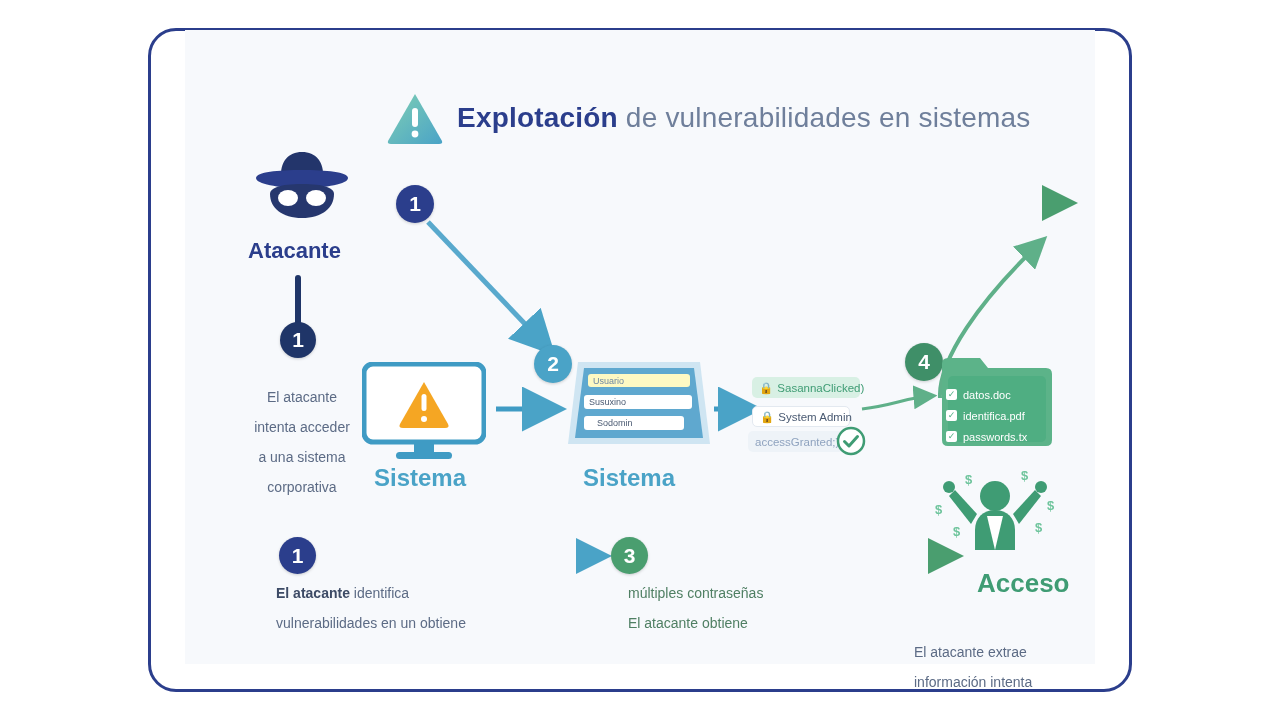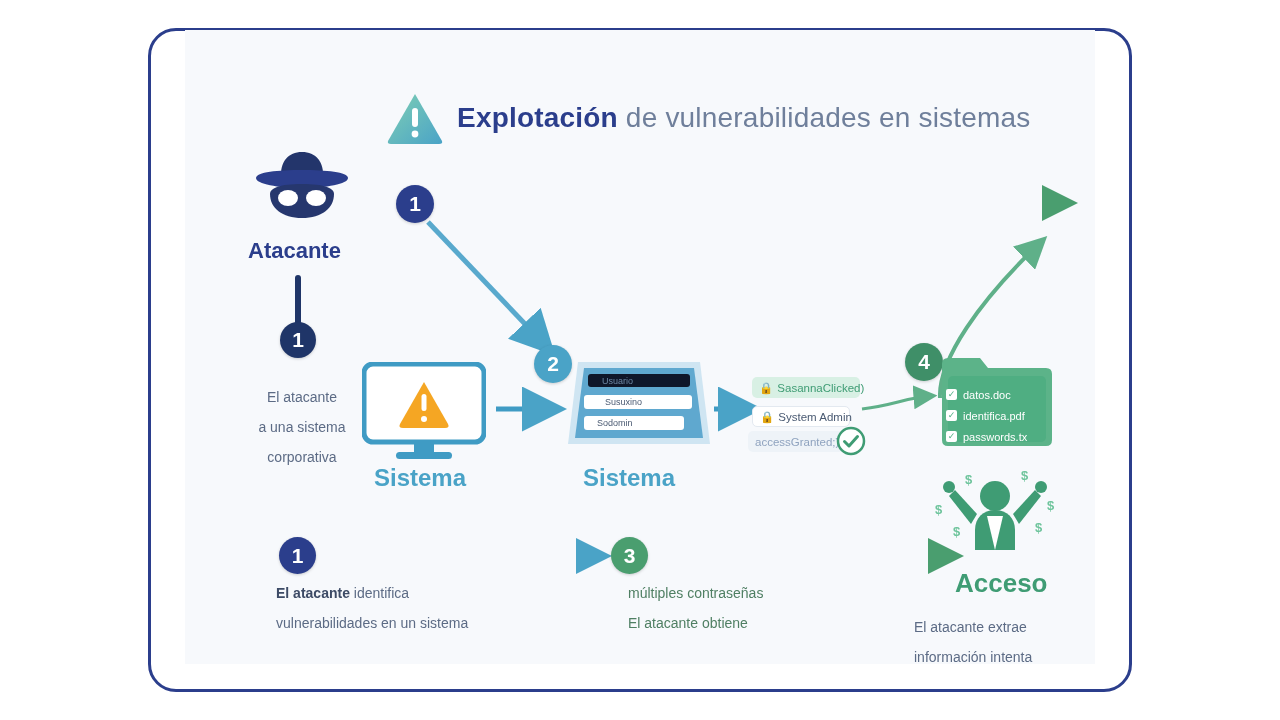--- a/index.html
+++ b/index.html
@@ -266,20 +266,21 @@
 
   <div class="badge" style="left:396px;top:185px;width:38px;height:38px;background:#2b3e8c;">1</div>
   <div class="badge" style="left:280px;top:322px;width:36px;height:36px;background:#1f3568;">1</div>
   <div class="badge" style="left:534px;top:345px;width:38px;height:38px;background:#4aa3c7;">2</div>
   <div class="badge" style="left:905px;top:343px;width:38px;height:38px;background:#3f8f68;">4</div>
   <div class="badge" style="left:279px;top:537px;width:37px;height:37px;background:#2b3e8c;">1</div>
   <div class="badge" style="left:611px;top:537px;width:37px;height:37px;background:#4a9e6f;">3</div>
 
   <div class="para" style="left:222px;top:382px;width:160px;text-align:center;">
     <div>El atacante</div>
+    <div>intenta acceder</div>
     <div>a una sistema</div>
     <div>corporativa</div>
   </div>
 
   <div id="monitor">
     <svg viewBox="0 0 124 100" width="124" height="100">
       <rect x="2" y="2" width="120" height="78" rx="9" fill="#ffffff" stroke="#3f9bc4" stroke-width="5"></rect>
       <path d="M62 20 L86 62 Q88 66 83 66 L41 66 Q36 66 38 62 Z" fill="#f5a623"></path>
       <rect x="59.5" y="32" width="5" height="17" rx="2.5" fill="#ffffff"></rect>
       <circle cx="62" cy="57" r="3" fill="#ffffff"></circle>
@@ -288,22 +289,22 @@
     </svg>
   </div>
   <div class="node-title" style="left:374px;top:464px;color:#4aa3c7;font-size:24px;">Sistema</div>
 
   <div id="laptop">
     <svg viewBox="0 0 150 102" width="150" height="102">
       <path d="M18 4 L140 4 L150 86 L8 86 Z" fill="#cfe5f2"></path>
       <path d="M24 10 L134 10 L143 80 L15 80 Z" fill="#5fa8cf"></path>
     </svg>
     
-    <div style="position:absolute;left:28px;top:16px;width:102px;height:13px;background:#0f172a;border-radius:3px;display:flex;align-items:center;padding:0 14px;box-sizing:border-box;font-size:9px;color:#6d87a4;">Usuario</div>
-    <div style="position:absolute;left:24px;top:37px;width:108px;height:14px;background:#ffffff;border-radius:3px;display:flex;align-items:center;padding:0 21px;box-sizing:border-box;font-size:9px;color:#4a5a72;">Susuxino</div>
+    <div style="position:absolute;left:28px;top:16px;width:102px;height:13px;background:#fef9c3;border-radius:3px;display:flex;align-items:center;padding:0 5px;box-sizing:border-box;font-size:9px;color:#6d87a4;">Usuario</div>
+    <div style="position:absolute;left:24px;top:37px;width:108px;height:14px;background:#ffffff;border-radius:3px;display:flex;align-items:center;padding:0 5px;box-sizing:border-box;font-size:9px;color:#4a5a72;">Susuxino</div>
     <div style="position:absolute;left:24px;top:58px;width:100px;height:14px;background:#ffffff;border-radius:3px;display:flex;align-items:center;padding:0 13px;box-sizing:border-box;font-size:9px;color:#4a5a72;">Sodomin</div>
   </div>
   <div class="node-title" style="left:583px;top:464px;color:#4aa3c7;font-size:24px;">Sistema</div>
 
   <div class="chip chip-a">
     <span style="margin-right:4px;">🔒</span>
     <span>SasannaClicked)</span>
   </div>
   <div class="chip chip-b">
     <span style="margin-right:4px;color:#4a9e6f;">🔒</span>
@@ -352,32 +353,32 @@
       <g fill="#6ec49c" font-family="Liberation Sans, sans-serif" font-size="13" font-weight="bold">
         <text x="10" y="44">$</text>
         <text x="122" y="40">$</text>
         <text x="28" y="66">$</text>
         <text x="110" y="62">$</text>
         <text x="40" y="14">$</text>
         <text x="96" y="10">$</text>
       </g>
     </svg>
   </div>
-  <div class="node-title" style="left:955px;top:568px;color:#3f9c74;font-size:26px;">Acceso</div>
+  <div class="node-title" style="left:977px;top:568px;color:#3f9c74;font-size:26px;">Acceso</div>
 
   <div class="para" style="left:276px;top:578px;width:330px;">
     <div>
       <b>El atacante</b><span> identifica</span>
     </div>
-    <div>vulnerabilidades en un sistema</div>
+    <div>vulnerabilidades en un obtiene</div>
   </div>
 
   <div class="para" style="left:628px;top:578px;width:260px;color:#4f7f63;">
     <div>múltiples contraseñas</div>
     <div>El atacante obtiene</div>
   </div>
 
-  <div class="para" style="left:914px;top:612px;width:260px;">
+  <div class="para" style="left:914px;top:637px;width:260px;">
     <div>El atacante extrae</div>
     <div>información intenta</div>
   </div>
 
 </div>
 
 </body></html>

